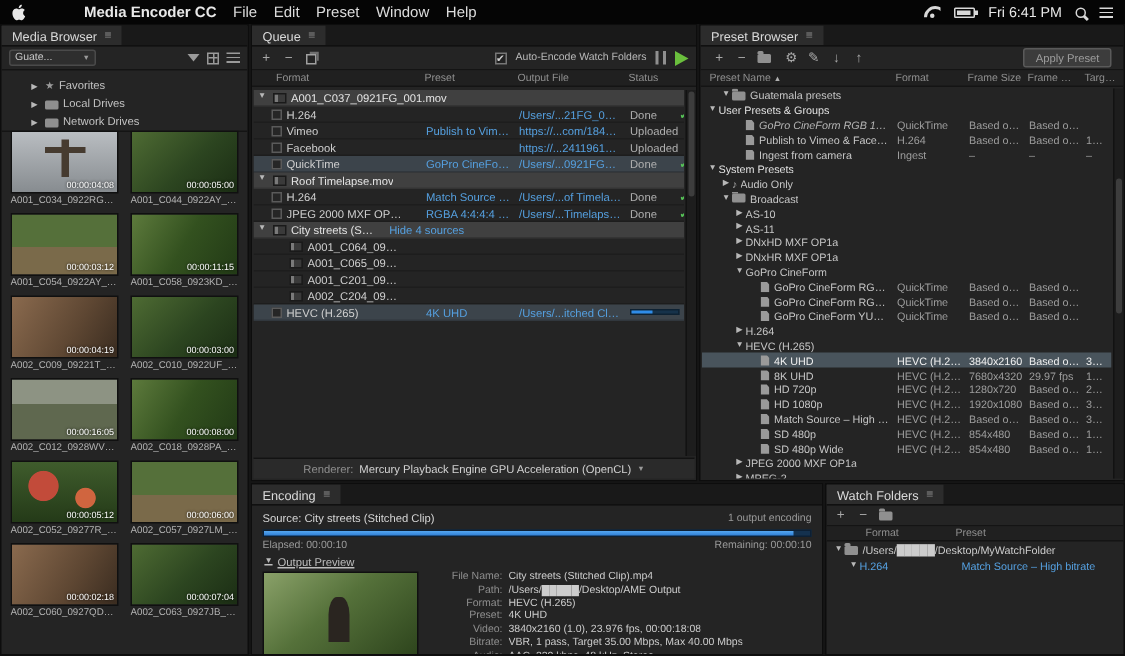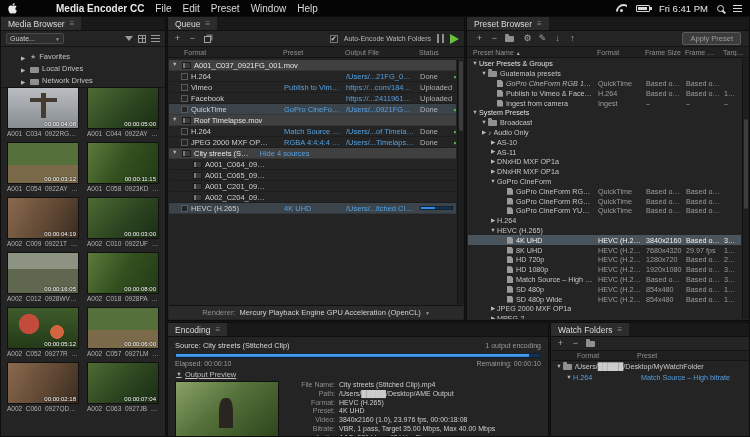--- a/index.html
+++ b/index.html
@@ -625,44 +625,44 @@
     </div>
     <div class="pr-header">
       <span class="ph phn"><span>Preset Name</span> <span class="sort-arrow">▲</span></span>
       <span class="ph phf">Format</span>
       <span class="ph phs">Frame Size</span>
       <span class="ph phr">Frame Rate</span>
       <span class="ph pht">Target Rate</span>
     </div>
     <div class="p-rows">
 
+        <div class="prow">
+          <div class="pc name i1">
+            <span class="par open"></span>
+            <span class="ic-folder"></span>
+            <span class="nm">Guatemala presets</span>
+          </div>
+          <div class="pc fmt"></div>
+          <div class="pc fs"></div>
+          <div class="pc fr"></div>
+          <div class="pc tgt"></div>
+        </div>
+
         <div class="prow head">
           <div class="pc name i0">
             <span class="par open"></span>
             <span></span>
             <span class="nm">User Presets &amp; Groups</span>
           </div>
           <div class="pc fmt"></div>
           <div class="pc fs"></div>
           <div class="pc fr"></div>
           <div class="pc tgt"></div>
         </div>
 
-        <div class="prow">
-          <div class="pc name i1">
-            <span class="par open"></span>
-            <span class="ic-folder"></span>
-            <span class="nm">Guatemala presets</span>
-          </div>
-          <div class="pc fmt"></div>
-          <div class="pc fs"></div>
-          <div class="pc fr"></div>
-          <div class="pc tgt"></div>
-        </div>
-
         <div class="prow italic">
           <div class="pc name i2">
             <span class="par"></span>
             <span class="ic-preset"></span>
             <span class="nm">GoPro CineForm RGB 12-bit with alpha (Alias)</span>
           </div>
           <div class="pc fmt">QuickTime</div>
           <div class="pc fs">Based on source</div>
           <div class="pc fr">Based on source</div>
           <div class="pc tgt"></div>
@@ -699,35 +699,35 @@
             <span class="nm">System Presets</span>
           </div>
           <div class="pc fmt"></div>
           <div class="pc fs"></div>
           <div class="pc fr"></div>
           <div class="pc tgt"></div>
         </div>
 
         <div class="prow">
           <div class="pc name i1">
+            <span class="par closed"></span>
+            <span class="ic-audio"></span>
+            <span class="nm">Audio Only</span>
+          </div>
+          <div class="pc fmt"></div>
+          <div class="pc fs"></div>
+          <div class="pc fr"></div>
+          <div class="pc tgt"></div>
+        </div>
+
+        <div class="prow">
+          <div class="pc name i1">
             <span class="par open"></span>
             <span class="ic-folder"></span>
             <span class="nm">Broadcast</span>
-          </div>
-          <div class="pc fmt"></div>
-          <div class="pc fs"></div>
-          <div class="pc fr"></div>
-          <div class="pc tgt"></div>
-        </div>
-
-        <div class="prow">
-          <div class="pc name i1">
-            <span class="par closed"></span>
-            <span class="ic-audio"></span>
-            <span class="nm">Audio Only</span>
           </div>
           <div class="pc fmt"></div>
           <div class="pc fs"></div>
           <div class="pc fr"></div>
           <div class="pc tgt"></div>
         </div>
 
         <div class="prow">
           <div class="pc name i2">
             <span class="par closed"></span>

